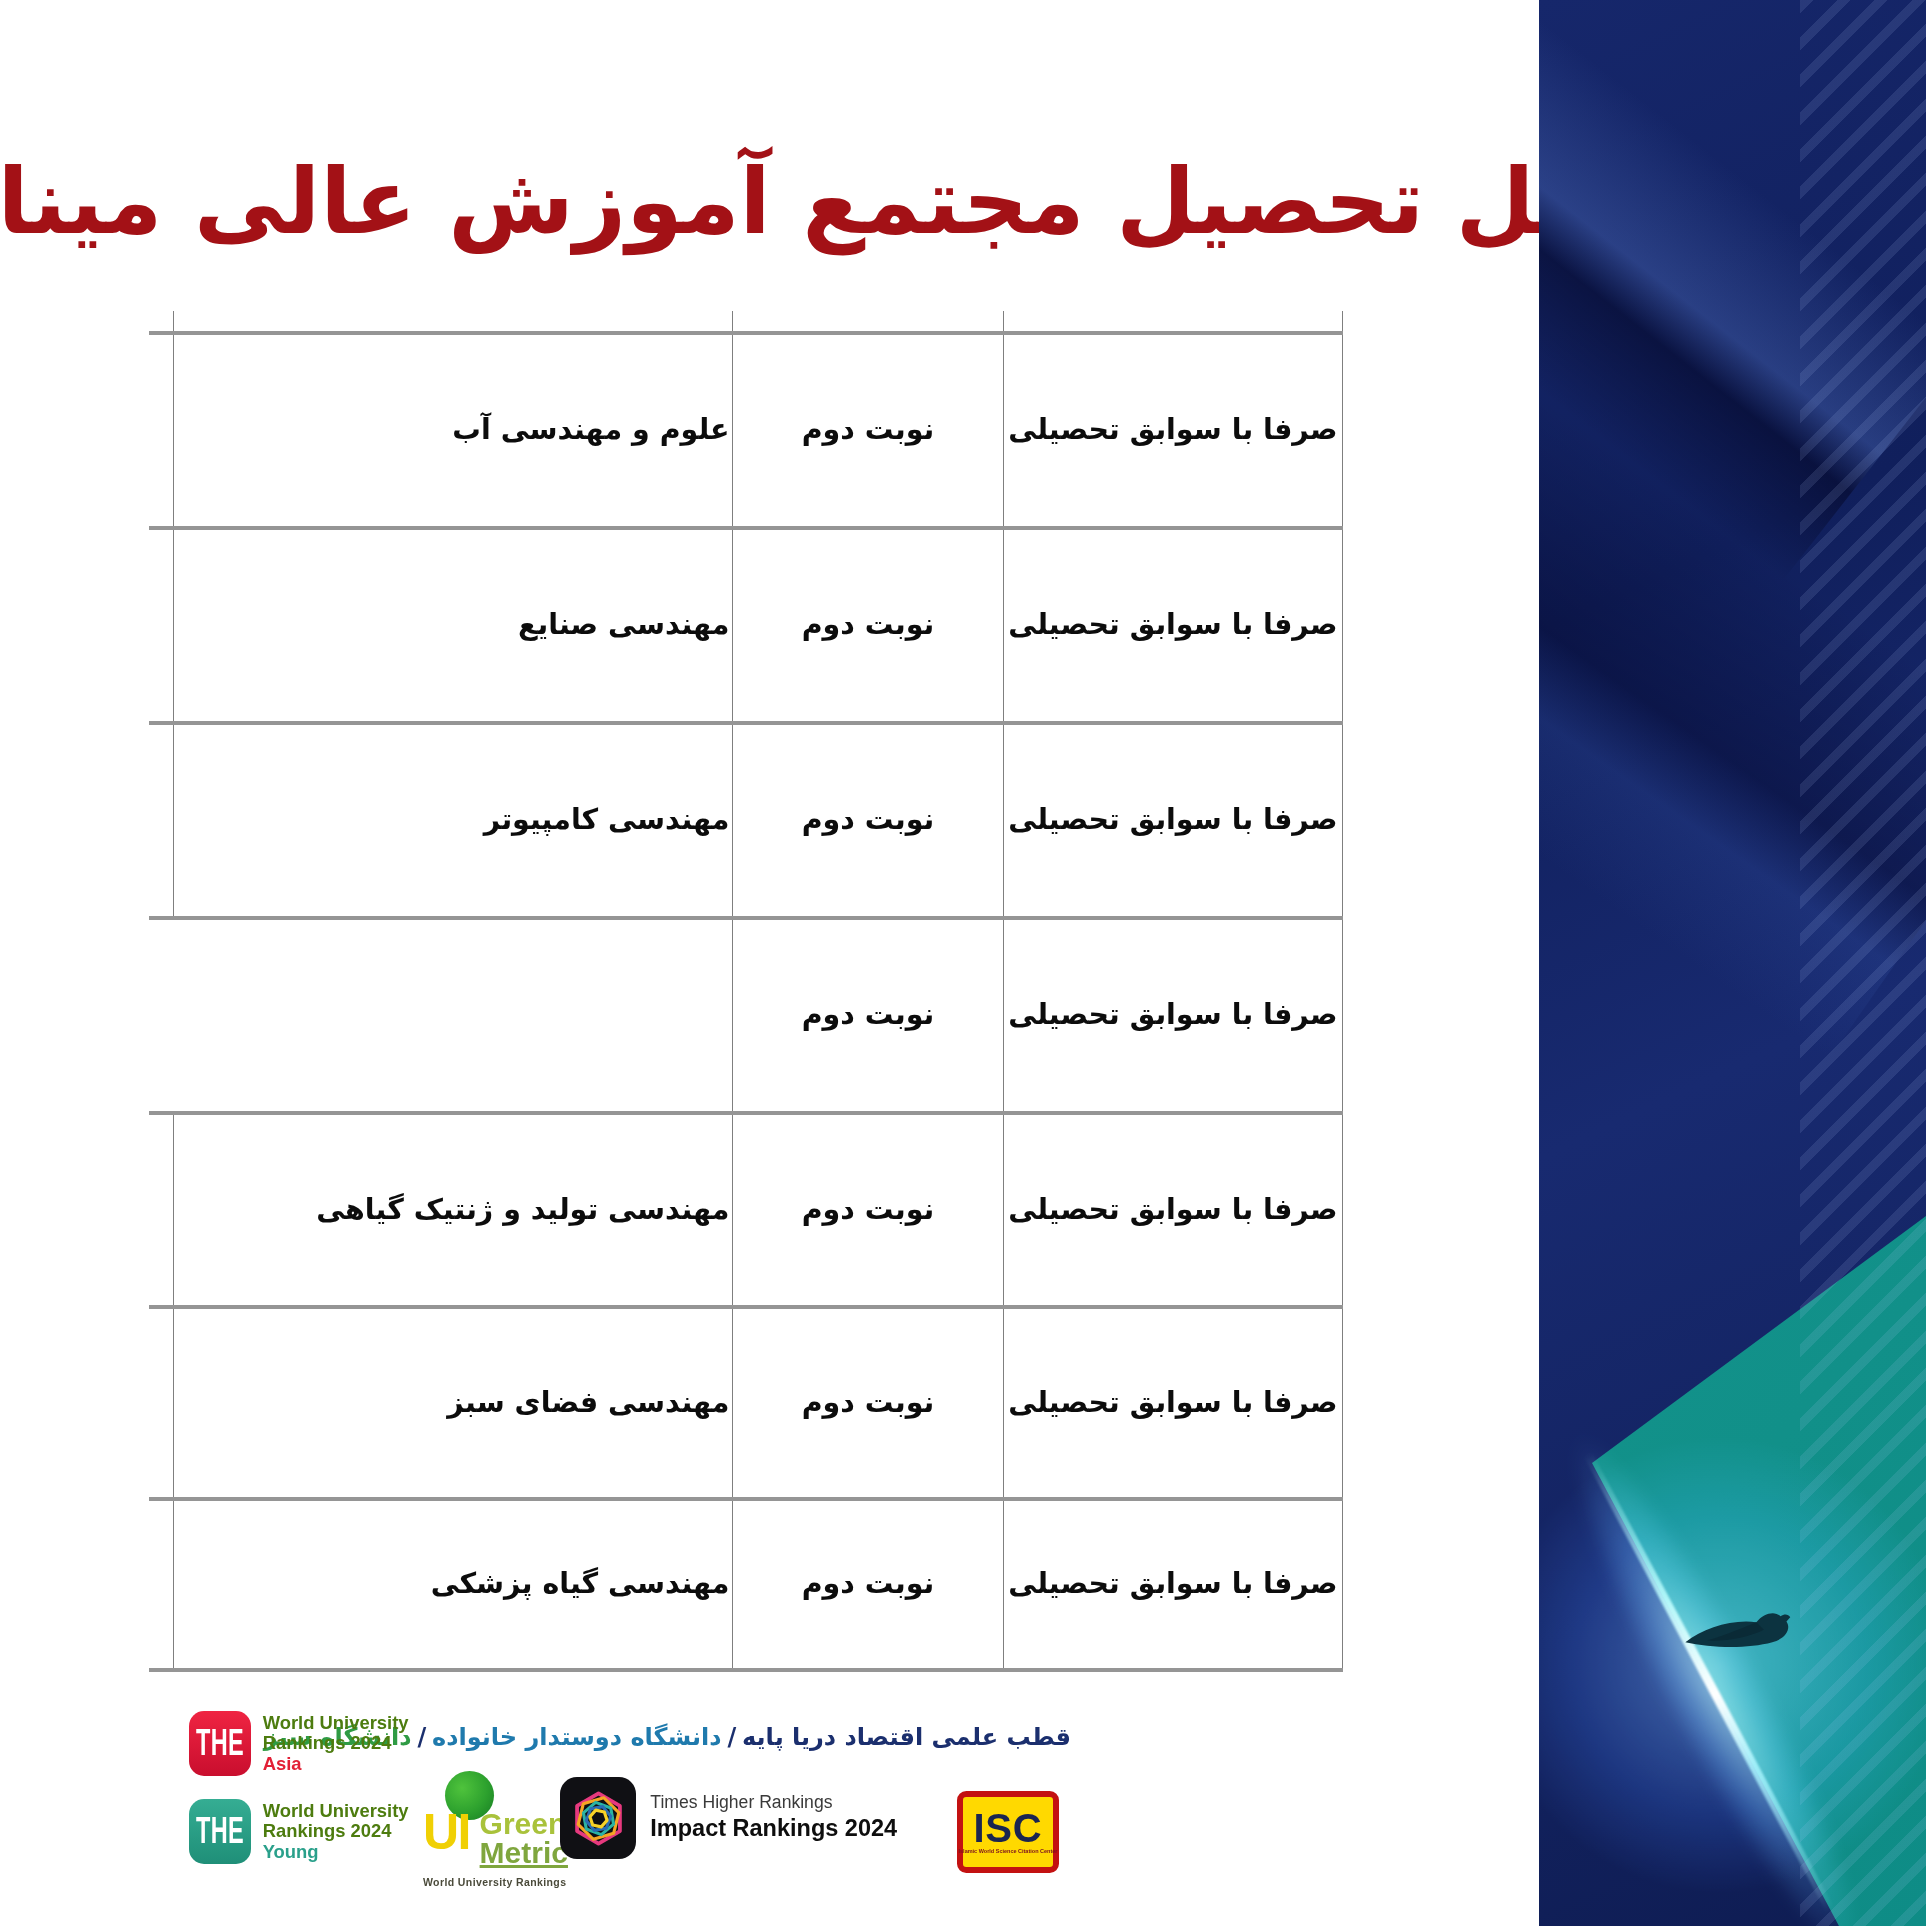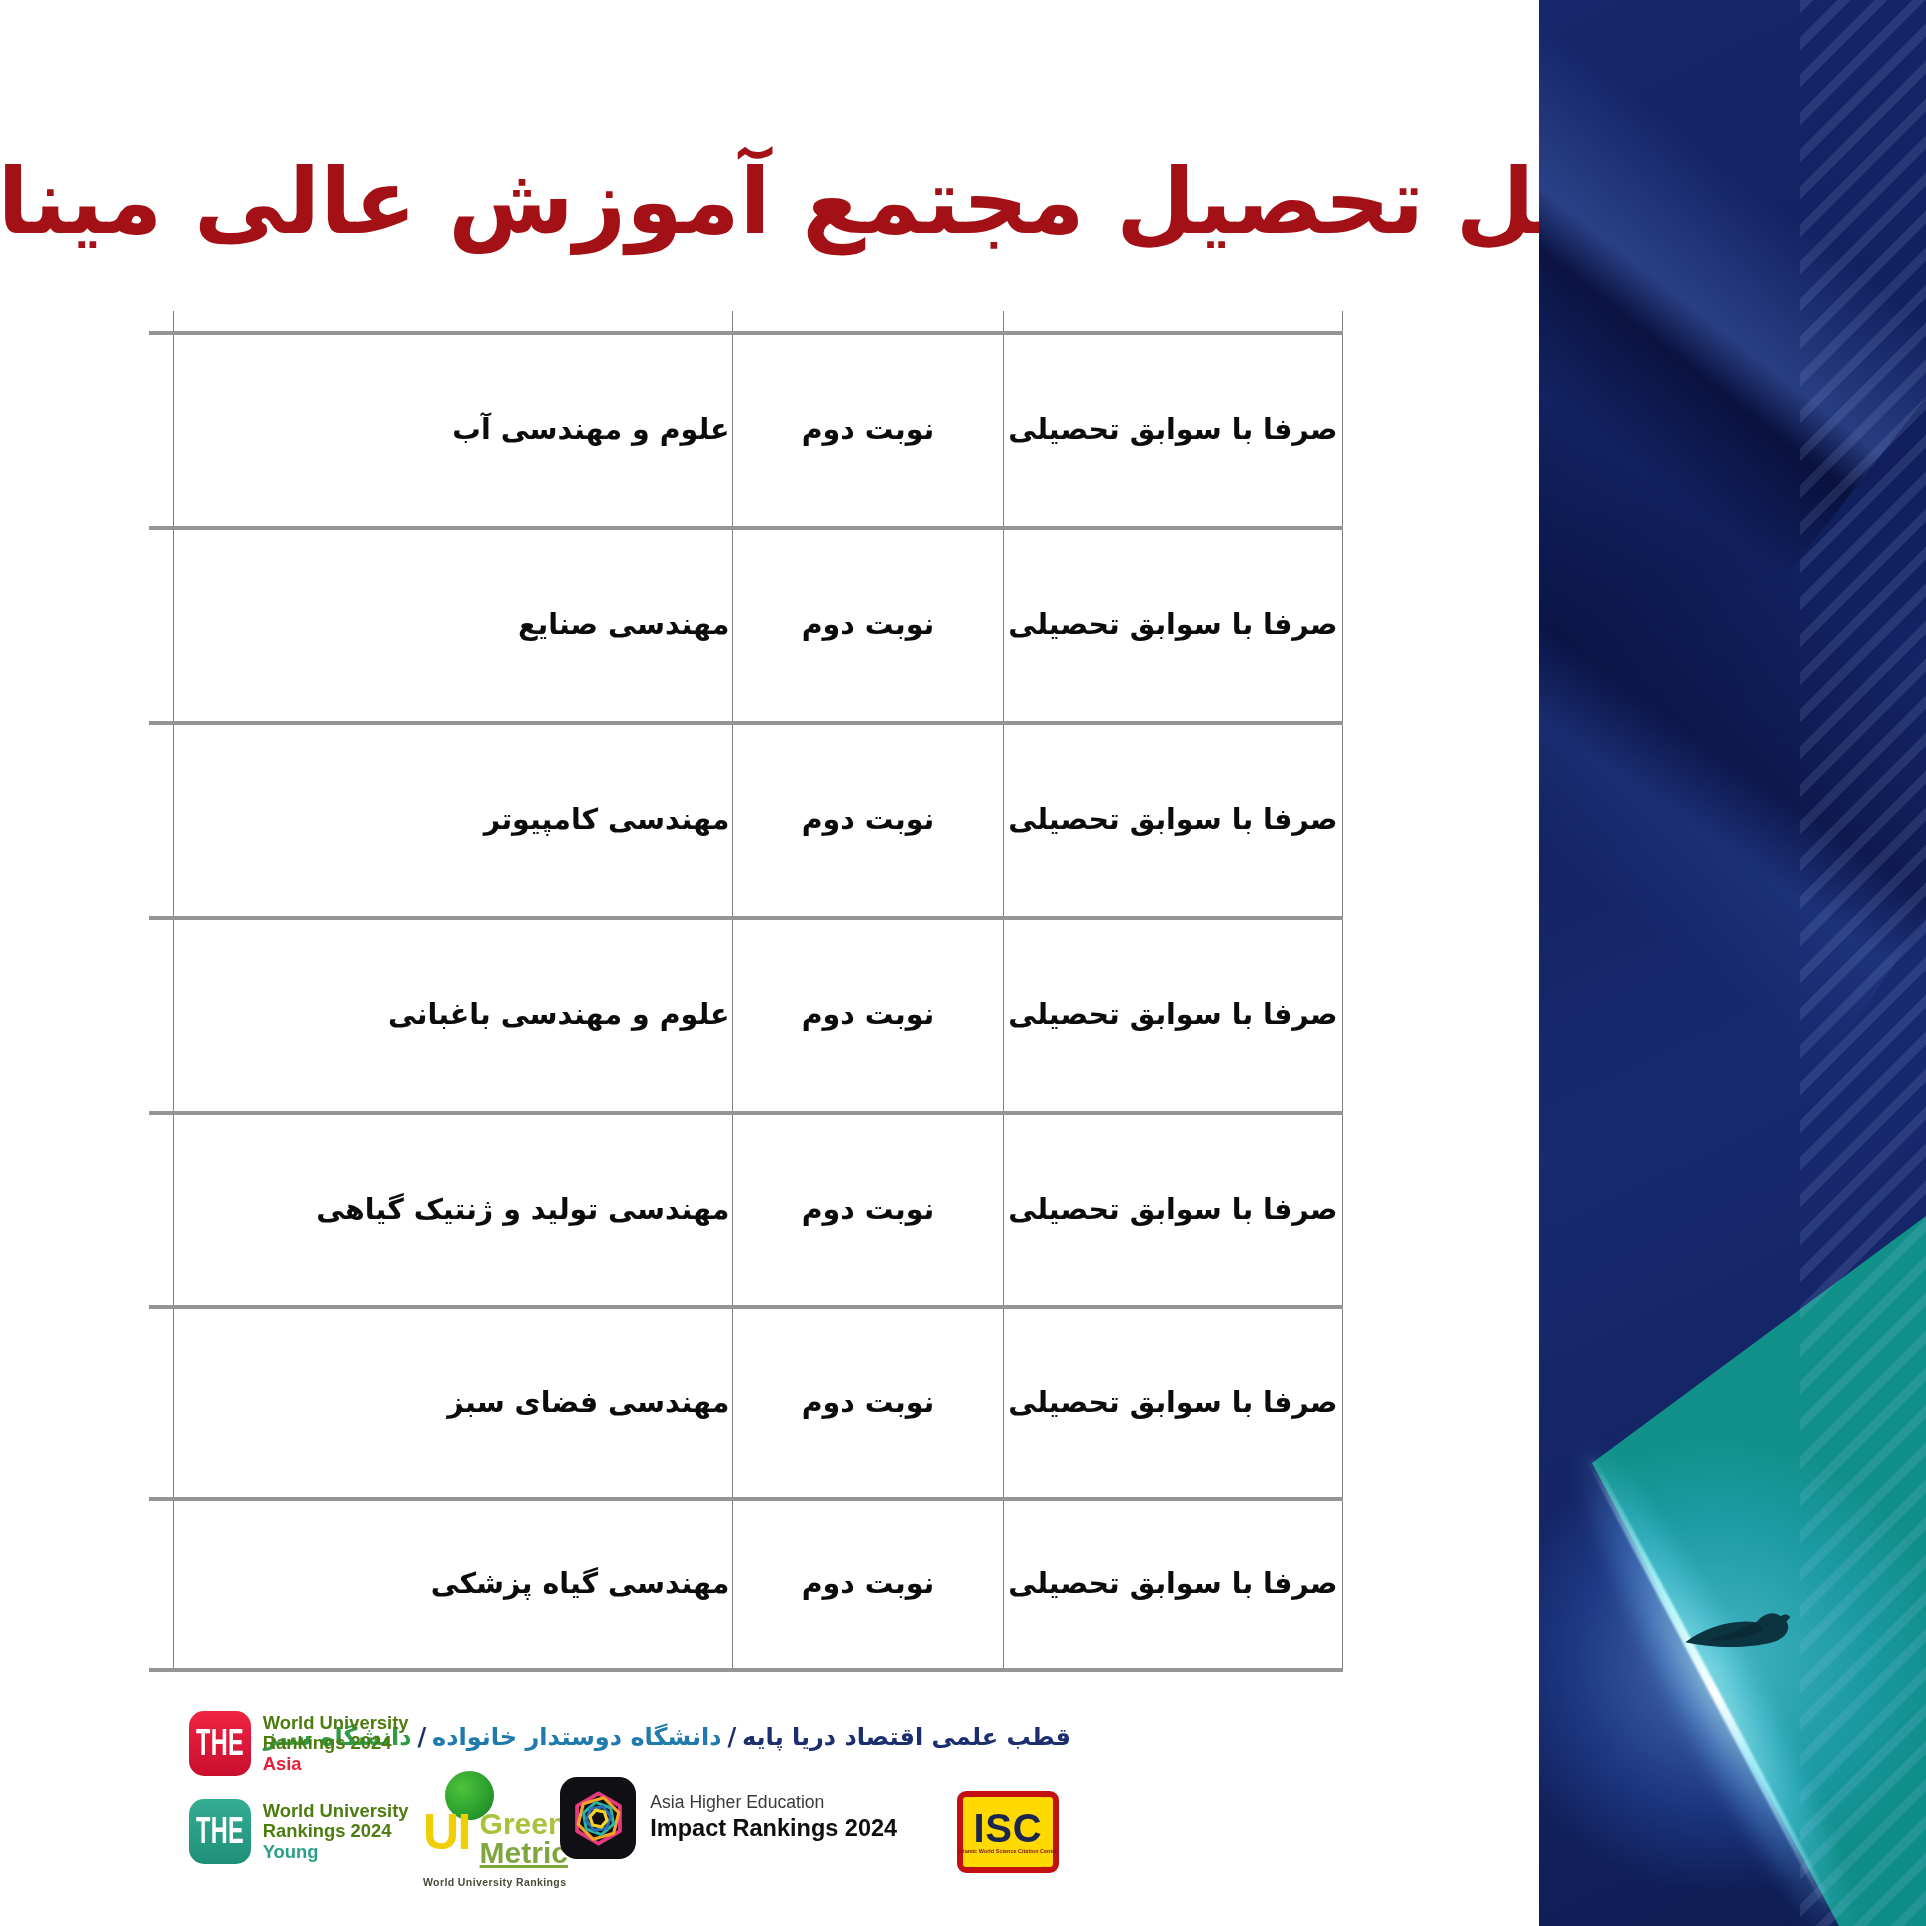--- a/index.html
+++ b/index.html
@@ -170,21 +170,20 @@
   <div class="trow r3">
     <div class="cell admission">صرفا با سوابق تحصیلی</div>
     <div class="cell shift">نوبت دوم</div>
     <div class="cell program">مهندسی کامپیوتر</div>
     <div class="cell spacer"></div>
   </div>
 
   <div class="trow r4">
     <div class="cell admission">صرفا با سوابق تحصیلی</div>
     <div class="cell shift">نوبت دوم</div>
-    <div class="cell program">علوم و مهندسی باغبانی</div>
     <div class="cell spacer"></div>
   </div>
 
   <div class="trow r5">
     <div class="cell admission">صرفا با سوابق تحصیلی</div>
     <div class="cell shift">نوبت دوم</div>
     <div class="cell program">مهندسی تولید و ژنتیک گیاهی</div>
     <div class="cell spacer"></div>
   </div>
 
@@ -264,21 +263,21 @@
   <div class="box">
     <svg width="63" height="67" viewBox="0 0 100 100">
       <polygon points="50,10 84,30 84,70 50,90 16,70 16,30" fill="none" stroke="#e6397e" stroke-width="6" stroke-linejoin="round"></polygon>
       <polygon points="50,16 79,33 79,67 50,84 21,67 21,33" fill="none" stroke="#f5a623" stroke-width="5" stroke-linejoin="round" transform="rotate(14 50 50)"></polygon>
       <polygon points="50,24 72,37 72,63 50,76 28,63 28,37" fill="none" stroke="#2bb3a3" stroke-width="5" stroke-linejoin="round" transform="rotate(-10 50 50)"></polygon>
       <polygon points="50,30 67,40 67,60 50,70 33,60 33,40" fill="none" stroke="#2b6cb3" stroke-width="5" stroke-linejoin="round" transform="rotate(20 50 50)"></polygon>
       <polygon points="50,36 62,43 62,57 50,64 38,57 38,43" fill="none" stroke="#f8d227" stroke-width="5" stroke-linejoin="round" transform="rotate(-18 50 50)"></polygon>
     </svg>
   </div>
   <div class="itext">
-    <div class="i1">Asia Higher Education</div>
+    <div class="i1">Times Higher Rankings</div>
     <div class="i2">Impact Rankings 2024</div>
   </div>
 </div>
 
 <div class="isc">
   <div class="isc-word">ISC</div>
   <div class="isc-cap">Islamic World Science Citation Center</div>
 </div>
 
 

